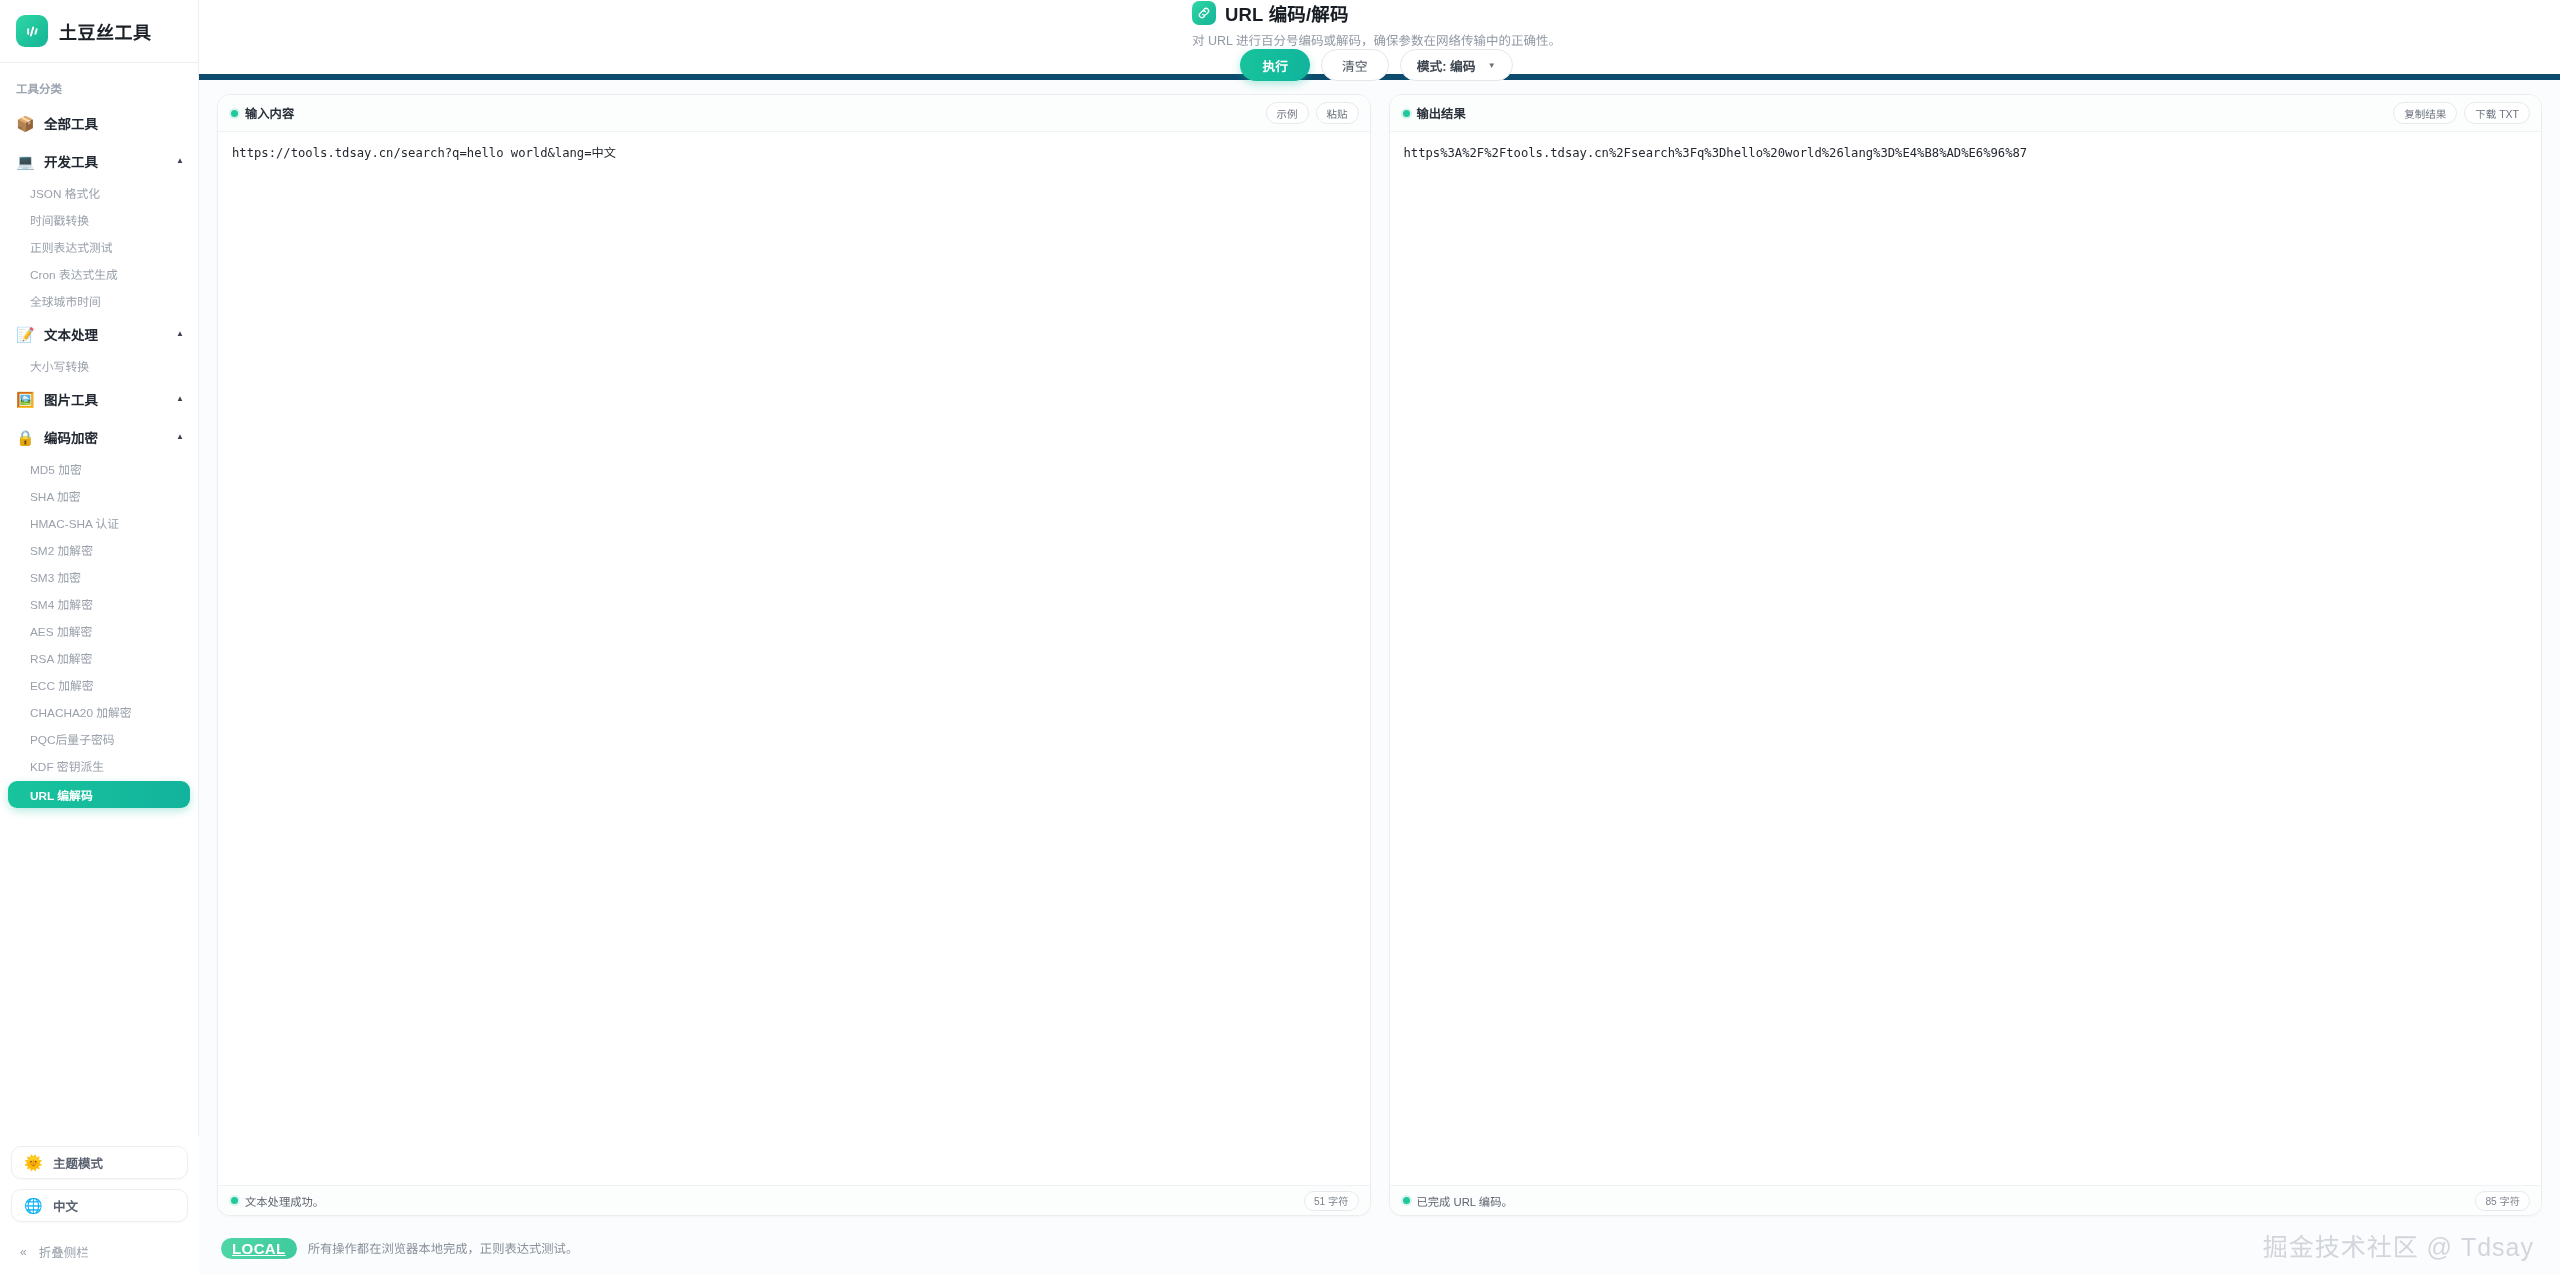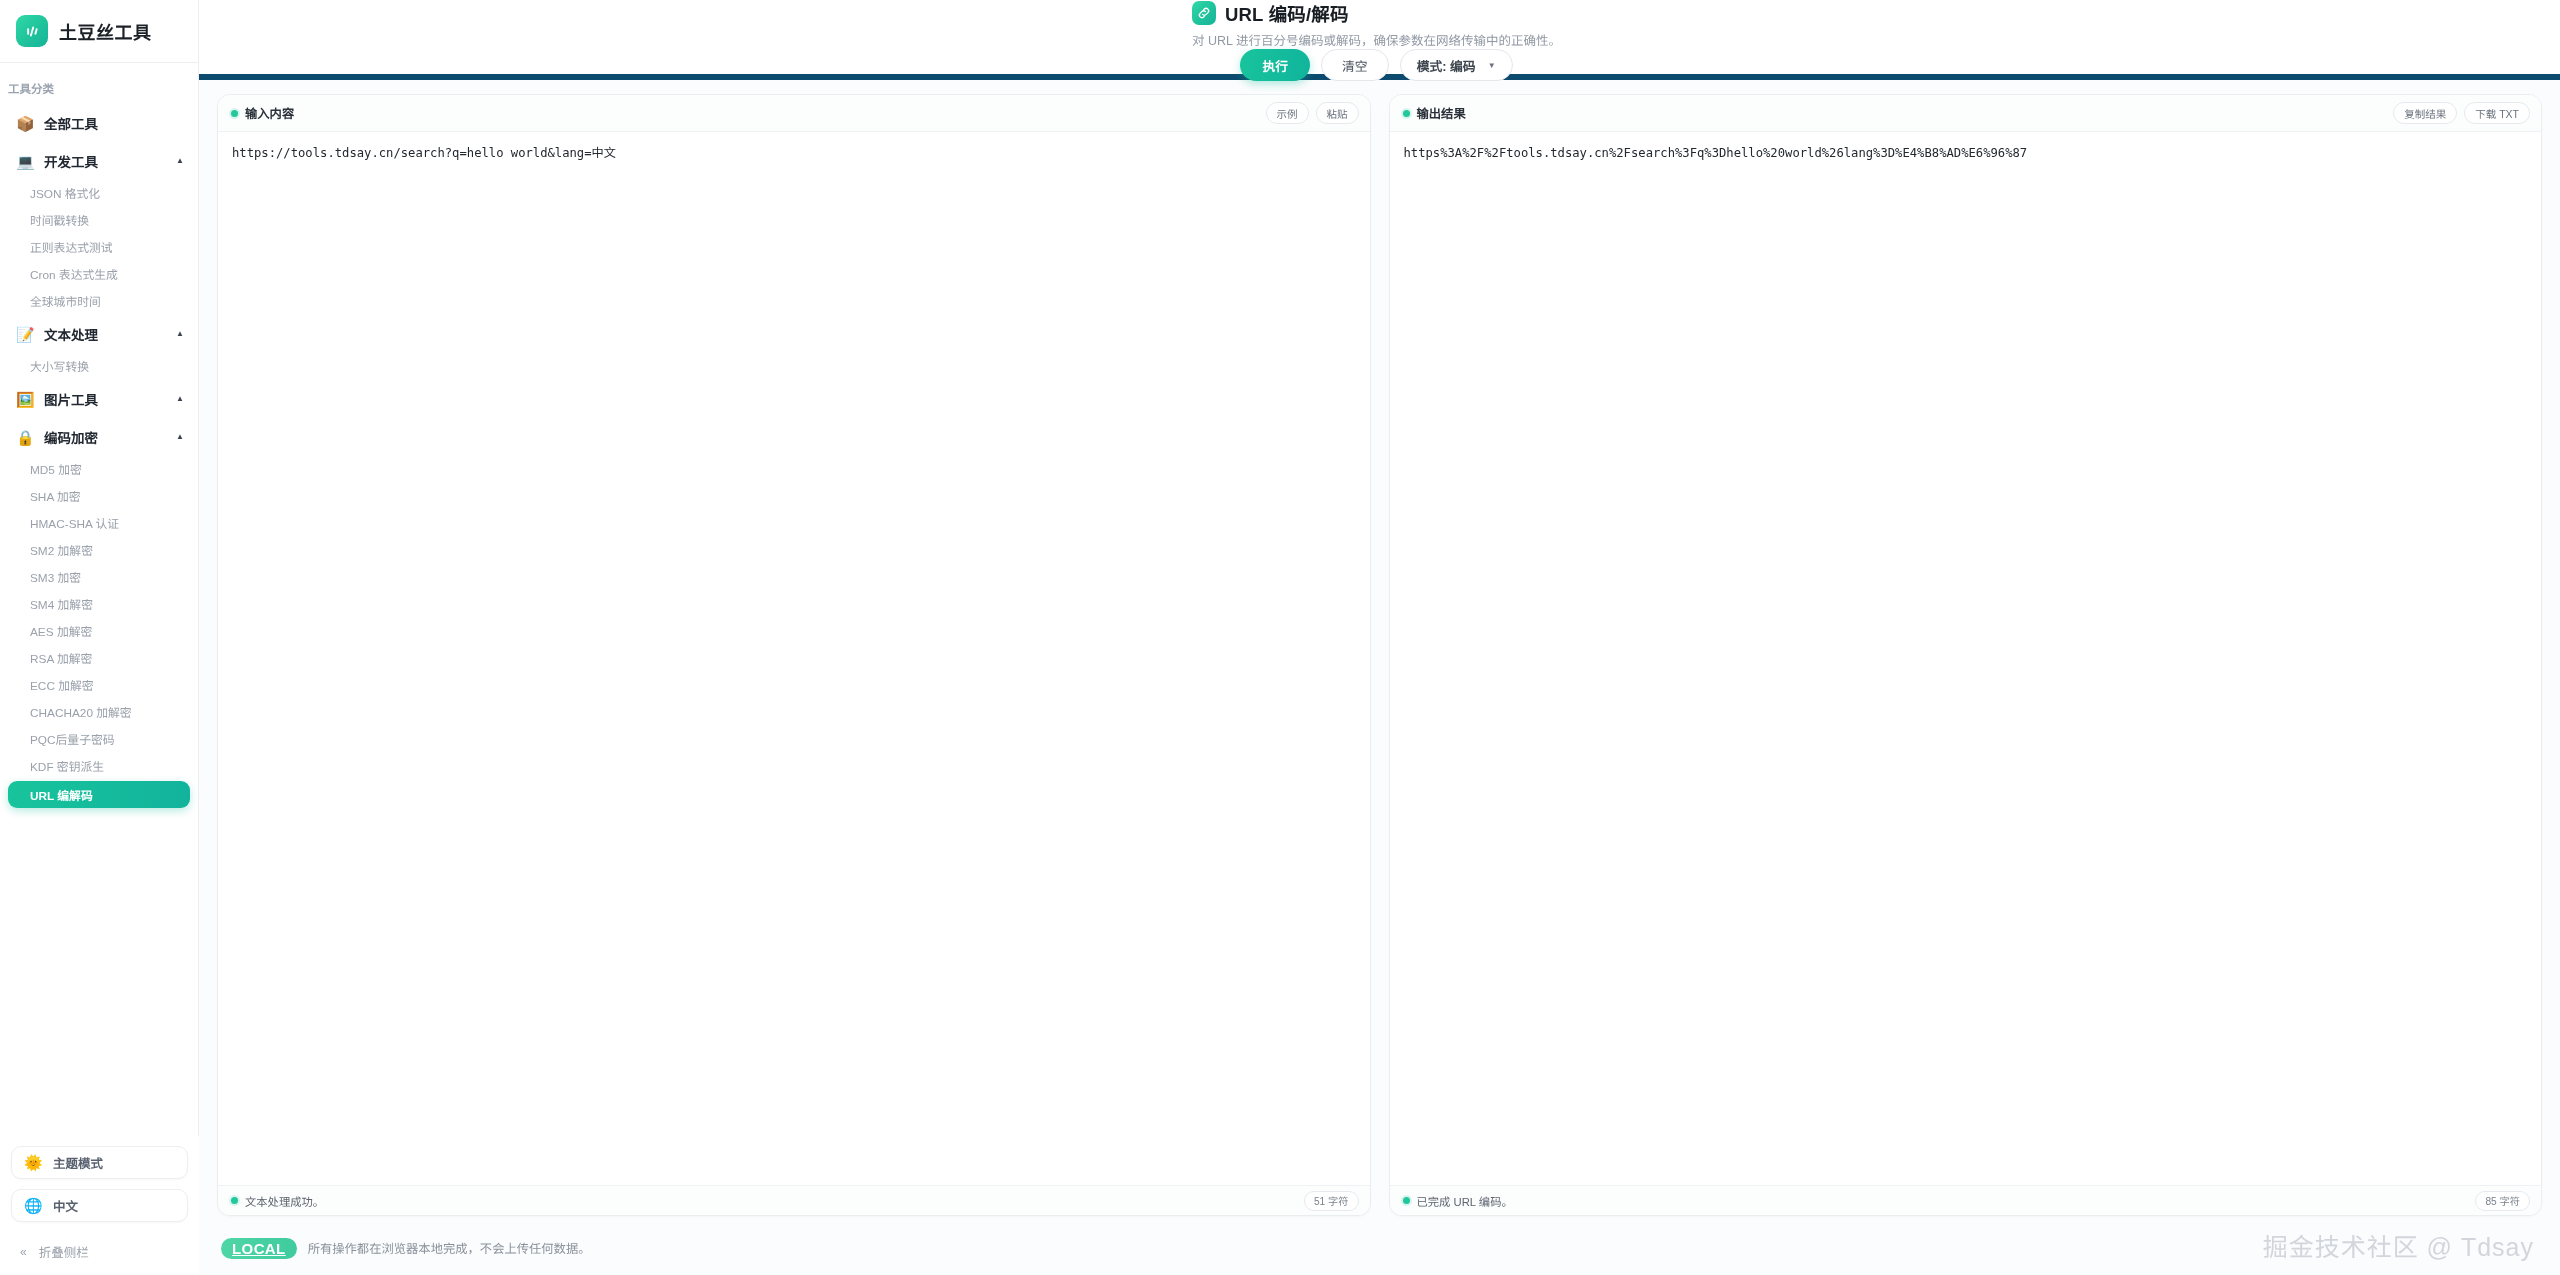--- a/index.html
+++ b/index.html
@@ -34,21 +34,21 @@
   }
   .brand-logo svg { display: block; }
   .brand-name {
     font-size: 18px; font-weight: 700; color: #1b2026; letter-spacing: .5px;
   }
 
   .nav-scroll {
     flex: 1; overflow: hidden; padding: 0 0 8px 0; position: relative;
   }
   .nav-section-title {
-    font-size: 11.5px; color: #9aa3af; padding: 17px 16px 9px 8px; font-weight: 600;
+    font-size: 11.5px; color: #9aa3af; padding: 17px 16px 9px 16px; font-weight: 600;
   }
   .nav-group { margin-bottom: 2px; }
   .nav-top {
     display: flex; align-items: center; gap: 10px;
     padding: 8px 14px 8px 16px; cursor: pointer;
     position: relative;
   }
   .nav-emoji { font-size: 15px; line-height: 1; width: 18px; text-align: center; flex-shrink: 0; }
   .nav-top-label { font-size: 13.5px; color: #222831; font-weight: 700; flex: 1; }
   .nav-caret {
@@ -384,17 +384,17 @@
             <span class="dot"></span>
             <span class="foot-msg">已完成 URL 编码。</span>
           </div>
           <span class="count-chip">85 字符</span>
         </div>
       </div>
     </div>
 
     <div class="bottombar">
       <span class="local-badge">LOCAL</span>
-      <span class="bottom-note">所有操作都在浏览器本地完成，不会上传任何数据。</span>
+      <span class="bottom-note">所有操作都在浏览器本地完成，正则表达式测试。</span>
       <span class="watermark">掘金技术社区 @ Tdsay</span>
     </div>
   </section>
 </div>
 
 </body></html>

